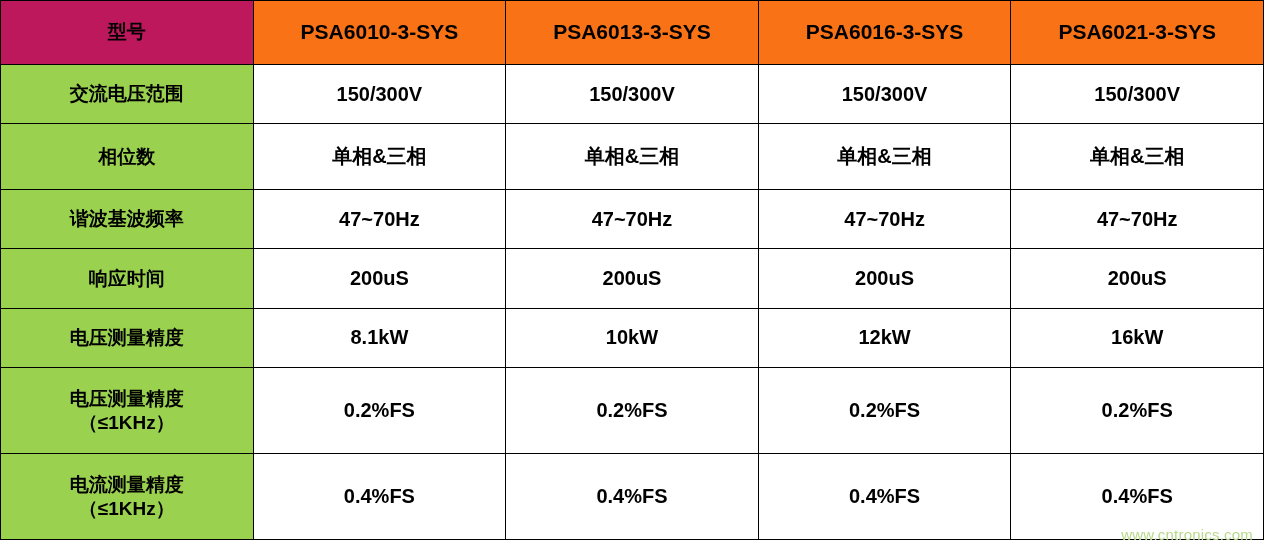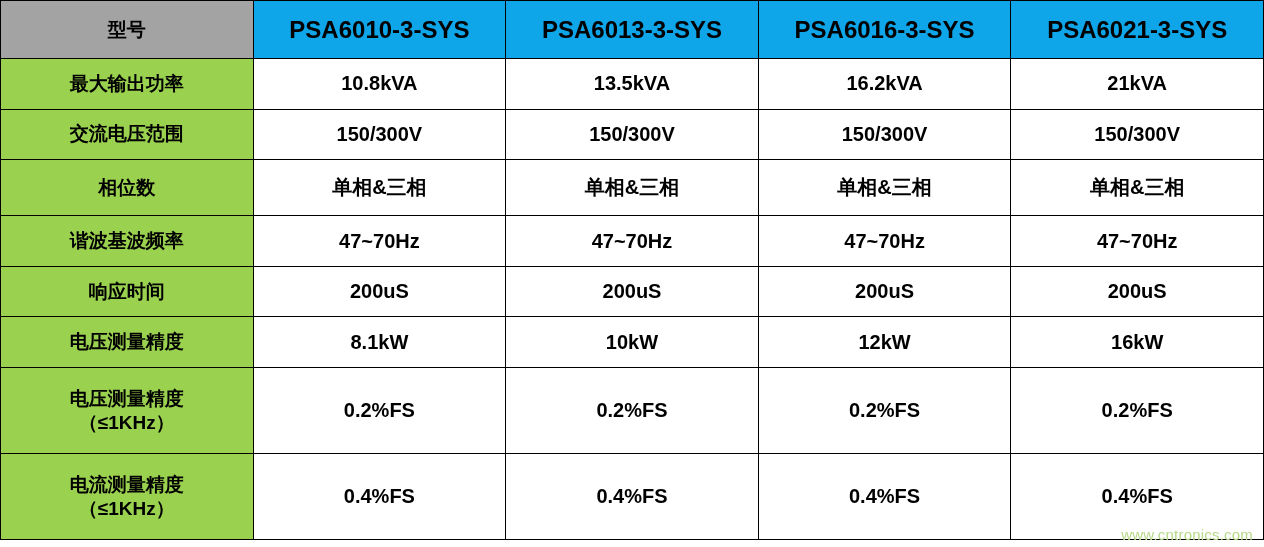--- a/index.html
+++ b/index.html
@@ -32,25 +32,25 @@
   }
   
   .rowhead {
     background: #9ad24f;
     width: 184px;
     font-size: 19px;
     line-height: 1.25;
   }
   
   .colhead {
-    background: #0ea5e9;
-    font-size: 24px;
+    background: #f97316;
+    font-size: 21px;
   }
   .corner {
-    background: #a3a3a3;
+    background: #be185d;
     font-size: 19px;
     margin-top: 36px;
   }
   .cell {
     background: #ffffff;
     font-size: 20px;
     font-weight: normal;
   }
   .rowhead .line {
     display: block;
@@ -71,29 +71,20 @@
 <table class="spec-table">
   <tbody>
     <tr>
       <td class="corner">型号</td>
       <td class="colhead">PSA6010-3-SYS</td>
       <td class="colhead">PSA6013-3-SYS</td>
       <td class="colhead">PSA6016-3-SYS</td>
       <td class="colhead">PSA6021-3-SYS</td>
     </tr>
 
-    <tr>
-      <td class="rowhead">
-        <span class="line">最大输出功率</span>
-      </td>
-      <td class="cell">10.8kVA</td>
-      <td class="cell">13.5kVA</td>
-      <td class="cell">16.2kVA</td>
-      <td class="cell">21kVA</td>
-    </tr>
 
     <tr>
       <td class="rowhead">
         <span class="line">交流电压范围</span>
       </td>
       <td class="cell">150/300V</td>
       <td class="cell">150/300V</td>
       <td class="cell">150/300V</td>
       <td class="cell">150/300V</td>
     </tr>

